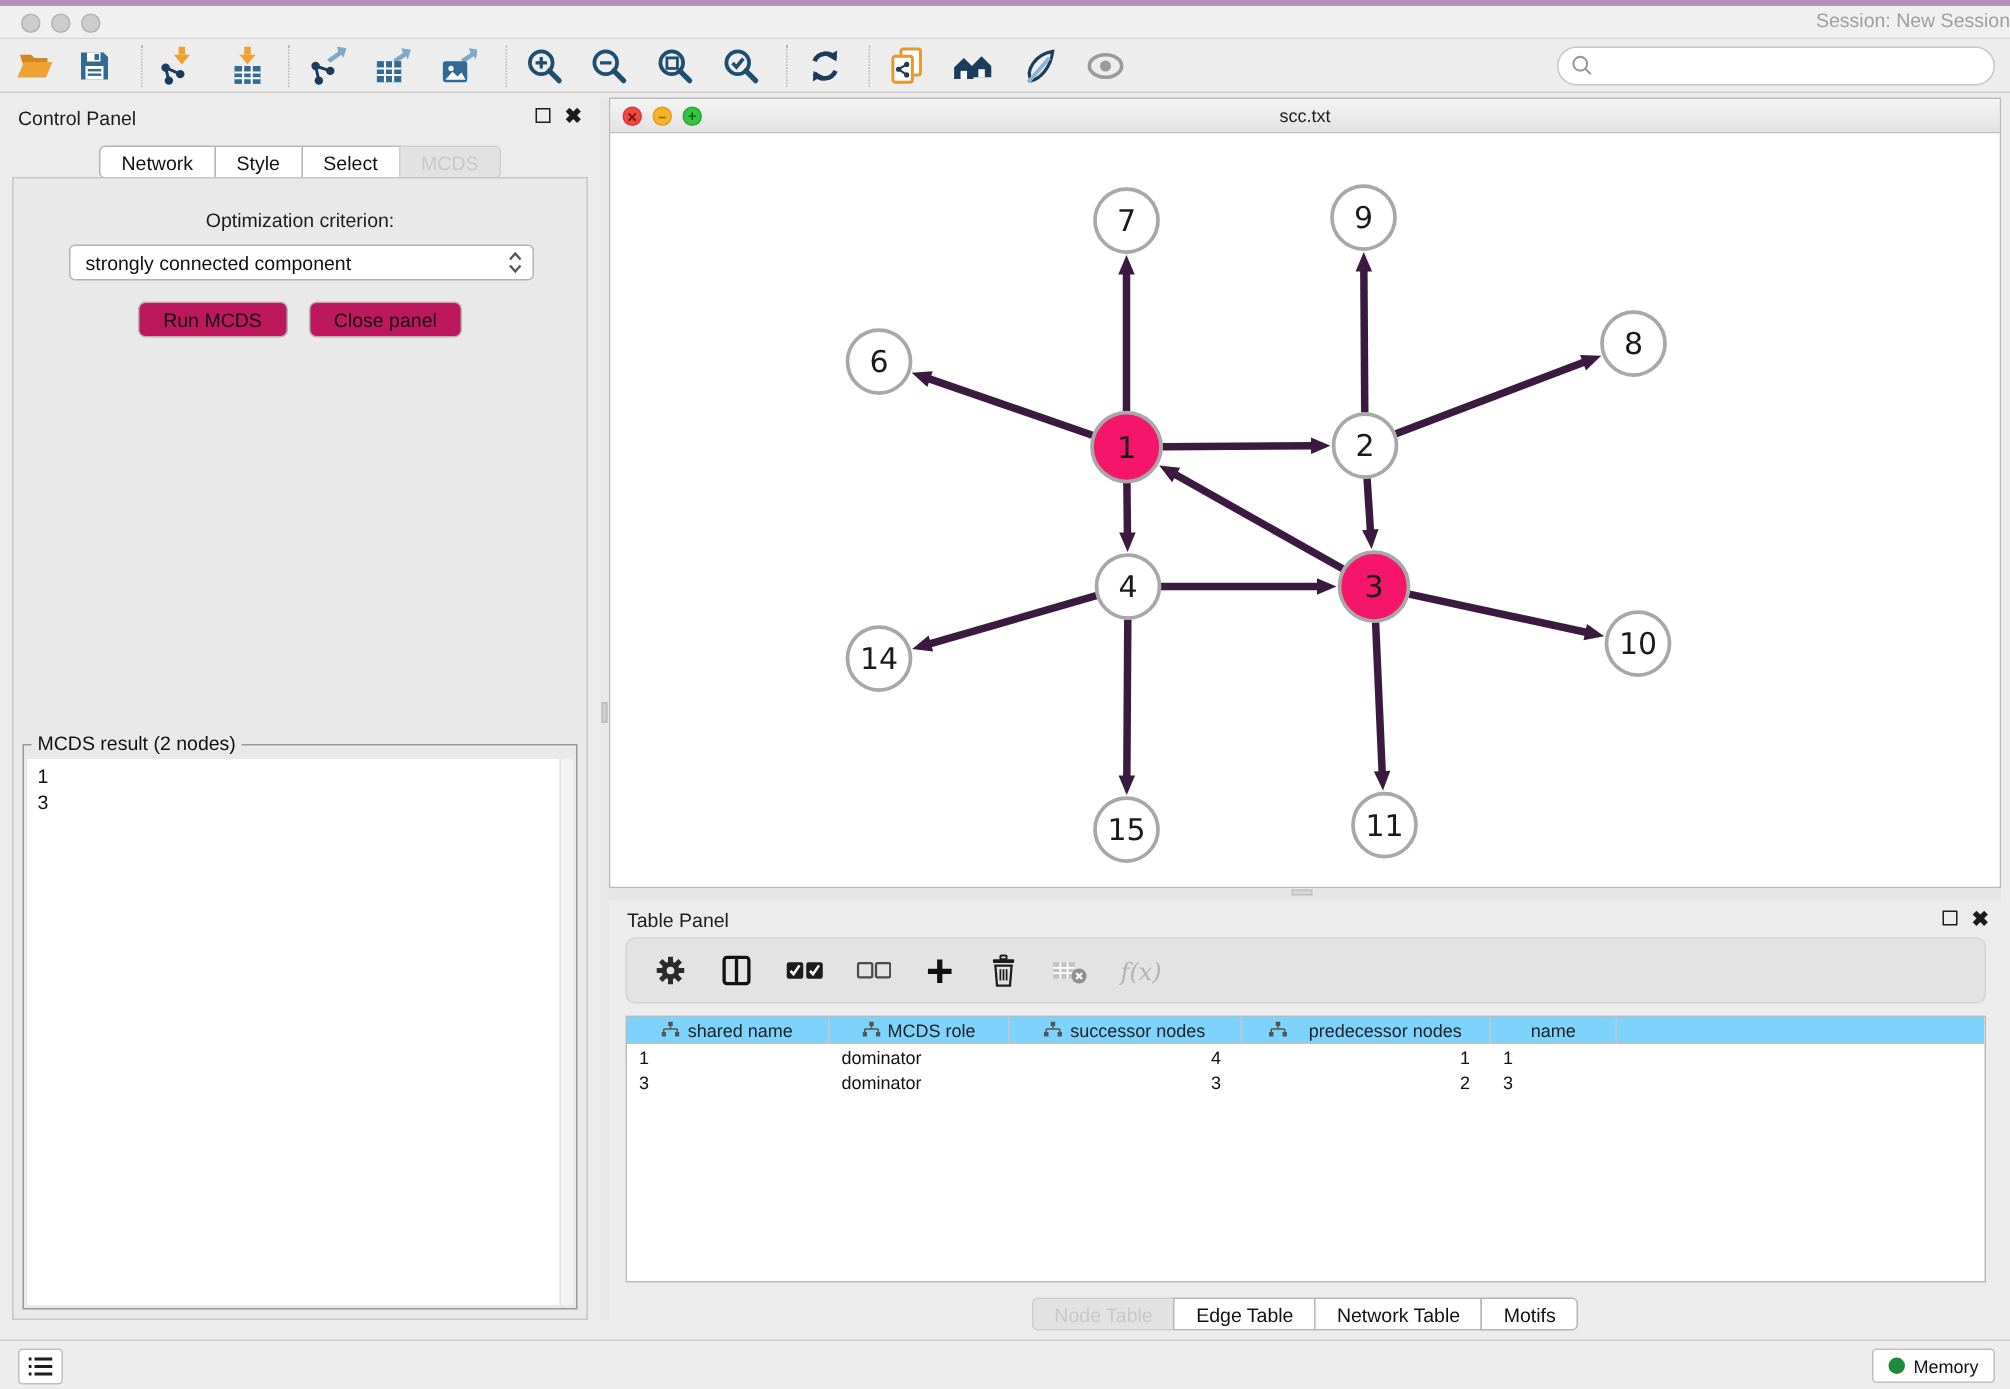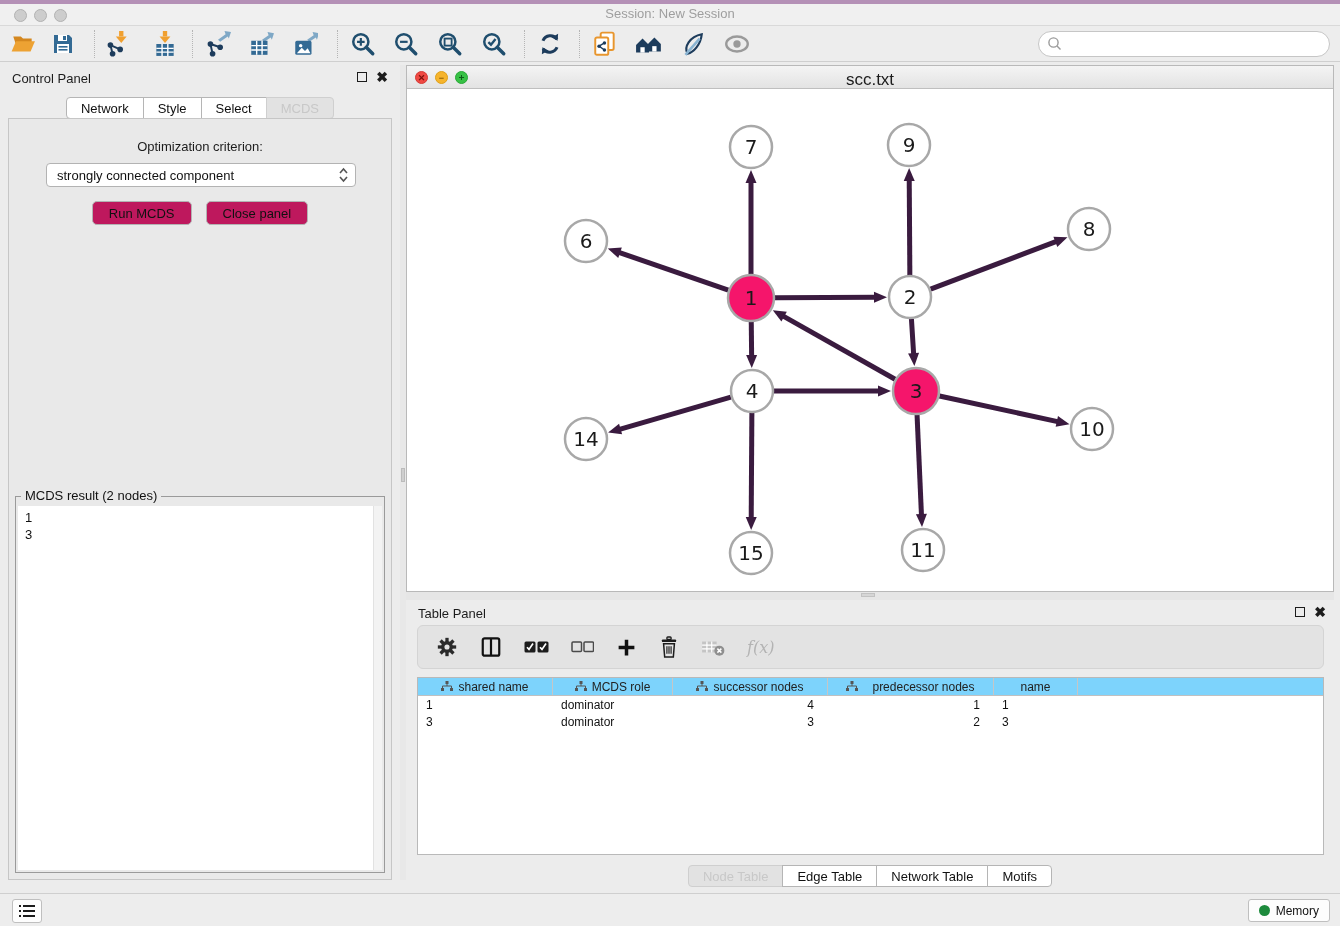--- a/index.html
+++ b/index.html
@@ -6,21 +6,21 @@
   body { background:#d8d8d8; font-family:"Liberation Sans", sans-serif; }
   .app { position:relative; width:1340px; height:926px; background:#ececec; overflow:hidden;
          font-family:"Liberation Sans", sans-serif; }
 
   
   .titlebar { position:absolute; left:0; top:0; width:1340px; height:26px;
               background:#f0f0f0; border-bottom:1px solid #d9d9d9; }
   .titlebar .accent { position:absolute; left:0; top:0; width:100%; height:4px; background:#b490b6; }
   .tl-dot { position:absolute; top:9px; width:13px; height:13px; border-radius:50%;
             background:#cdcdcd; border:1px solid #b2b2b2; }
-  .app-title { position:absolute; left:0; top:6px; width:100%; text-align:center;
+  .app-title { position:absolute; left:0; top:6px; width:100%; text-align:right;
                font-size:13px; color:#9e9e9e; }
 
   
   .toolbar { position:absolute; left:0; top:26px; width:1340px; height:36px;
              background:#ededed; border-bottom:1px solid #cfcfcf; }
   .tb-btn { position:absolute; top:3px; width:34px; height:30px; display:flex;
             align-items:center; justify-content:center; cursor:default; }
   .tb-sep { position:absolute; top:4px; width:0; height:28px; border-left:1px dotted #b5b5b5; }
   .search-wrap { position:absolute; right:10px; top:5px; width:292px; height:26px;
                  background:#fff; border:1px solid #c6c6c6; border-radius:13px;
@@ -67,21 +67,21 @@
   
   .v-split { position:absolute; left:400px; top:65px; width:6px; height:815px; background:#e8e8e8; }
   .v-grip  { position:absolute; left:1px; top:403px; width:4px; height:14px; background:#cfcfcf; border:1px solid #bbb; }
   .h-grip  { position:absolute; left:455px; top:1px; width:14px; height:4px; background:#d6d6d6; border:1px solid #c2c2c2; }
 
   
   .net-window { position:absolute; left:406px; top:65px; width:928px; height:527px;
                 border:1px solid #b9b9b9; background:#fff; }
   .net-titlebar { position:absolute; left:0; top:0; width:100%; height:23px;
                   background:linear-gradient(#f4f4f4,#e3e3e3); border-bottom:1px solid #bfbfbf; }
-  .net-title { position:absolute; width:100%; text-align:center; top:4px; font-size:17px; color:#1c1c1c; }
+  .net-title { position:absolute; width:100%; text-align:center; top:4px; font-size:12px; color:#1c1c1c; }
   .tl2 { position:absolute; top:5px; width:13px; height:13px; border-radius:50%;
          display:flex; align-items:center; justify-content:center; font-size:9px; font-weight:bold; }
   .net-canvas { position:absolute; left:0; top:23px; width:926px; height:502px; background:#fff; }
   .net-split { position:absolute; left:406px; top:592px; width:928px; height:8px; background:#e6e6e6; }
 
   
   .table-panel { position:absolute; left:406px; top:600px; width:928px; height:293px; }
   .tp-head-title { position:absolute; left:12px; top:6px; font-size:13px; color:#1c1c1c; }
   .tp-icons { position:absolute; right:8px; top:7px; display:flex; gap:9px; align-items:center; }
   .tp-toolbar { position:absolute; left:11px; right:10px; top:25px; height:44px;

